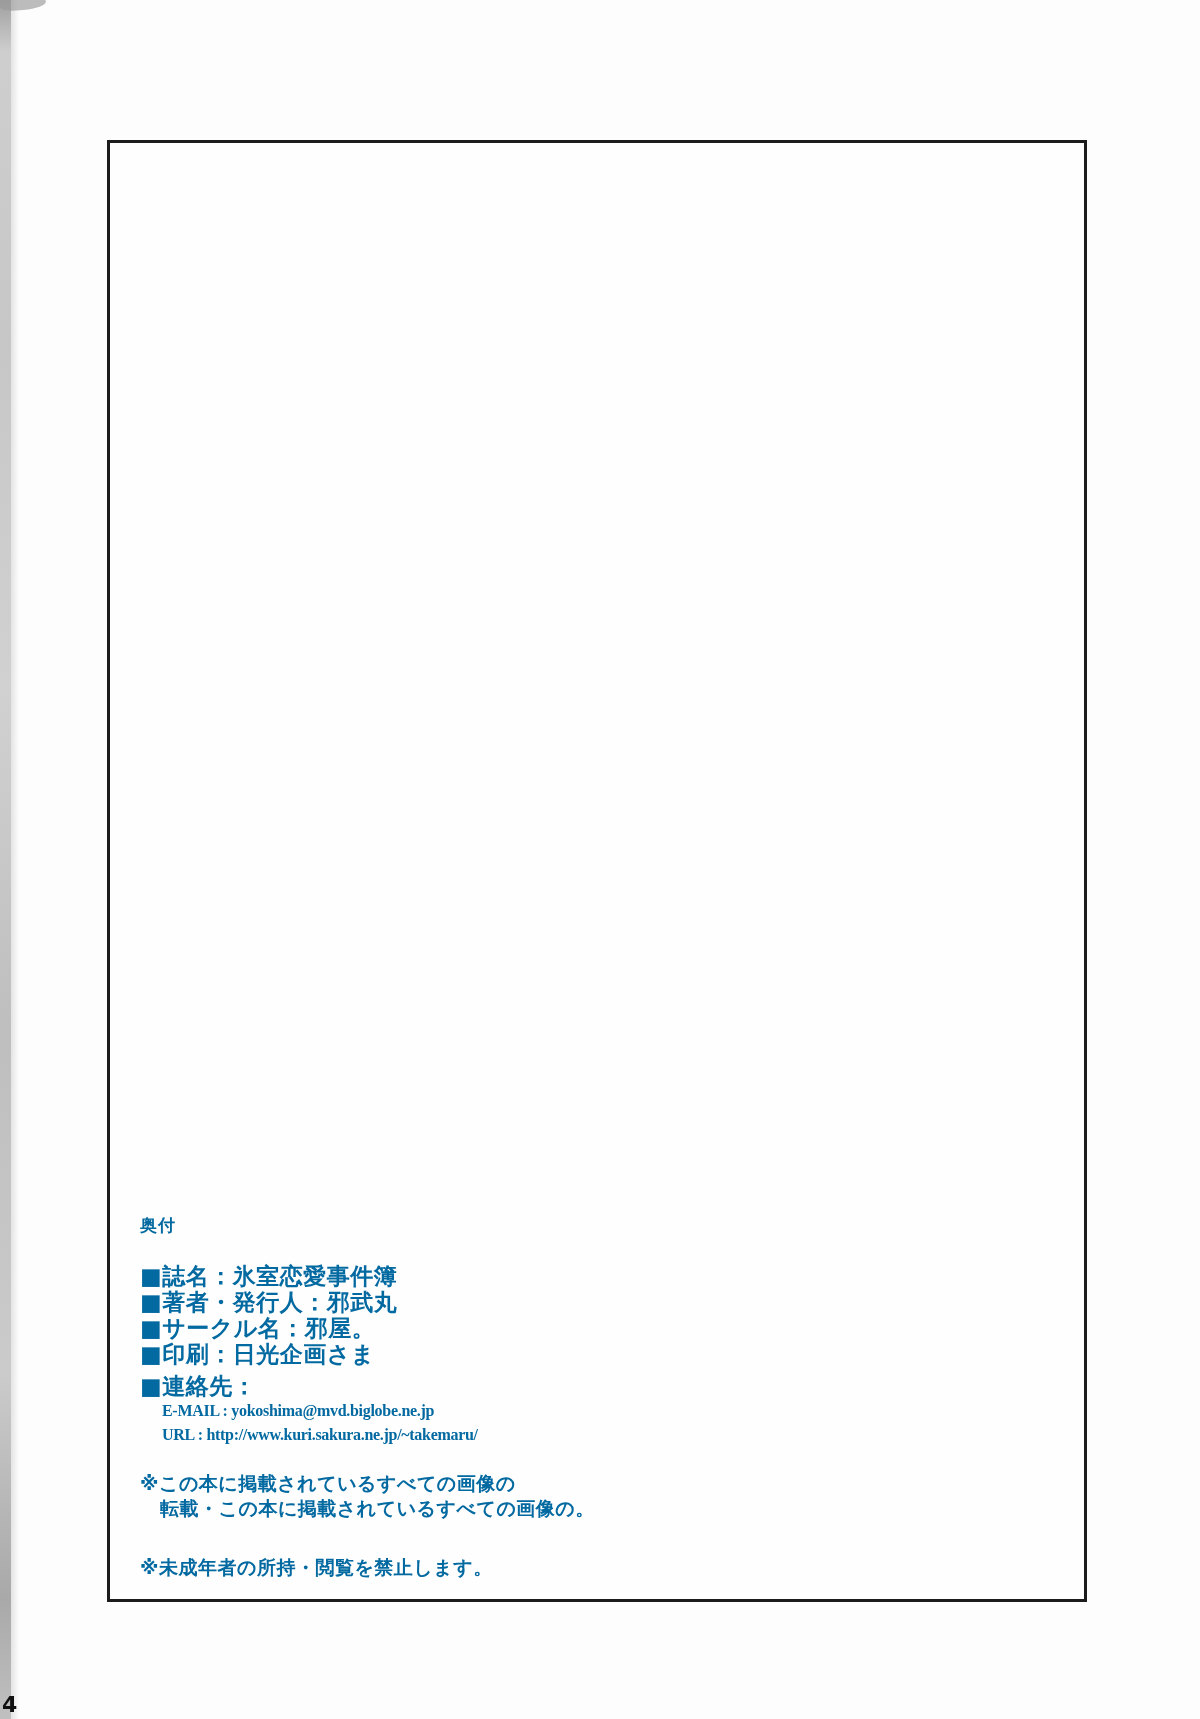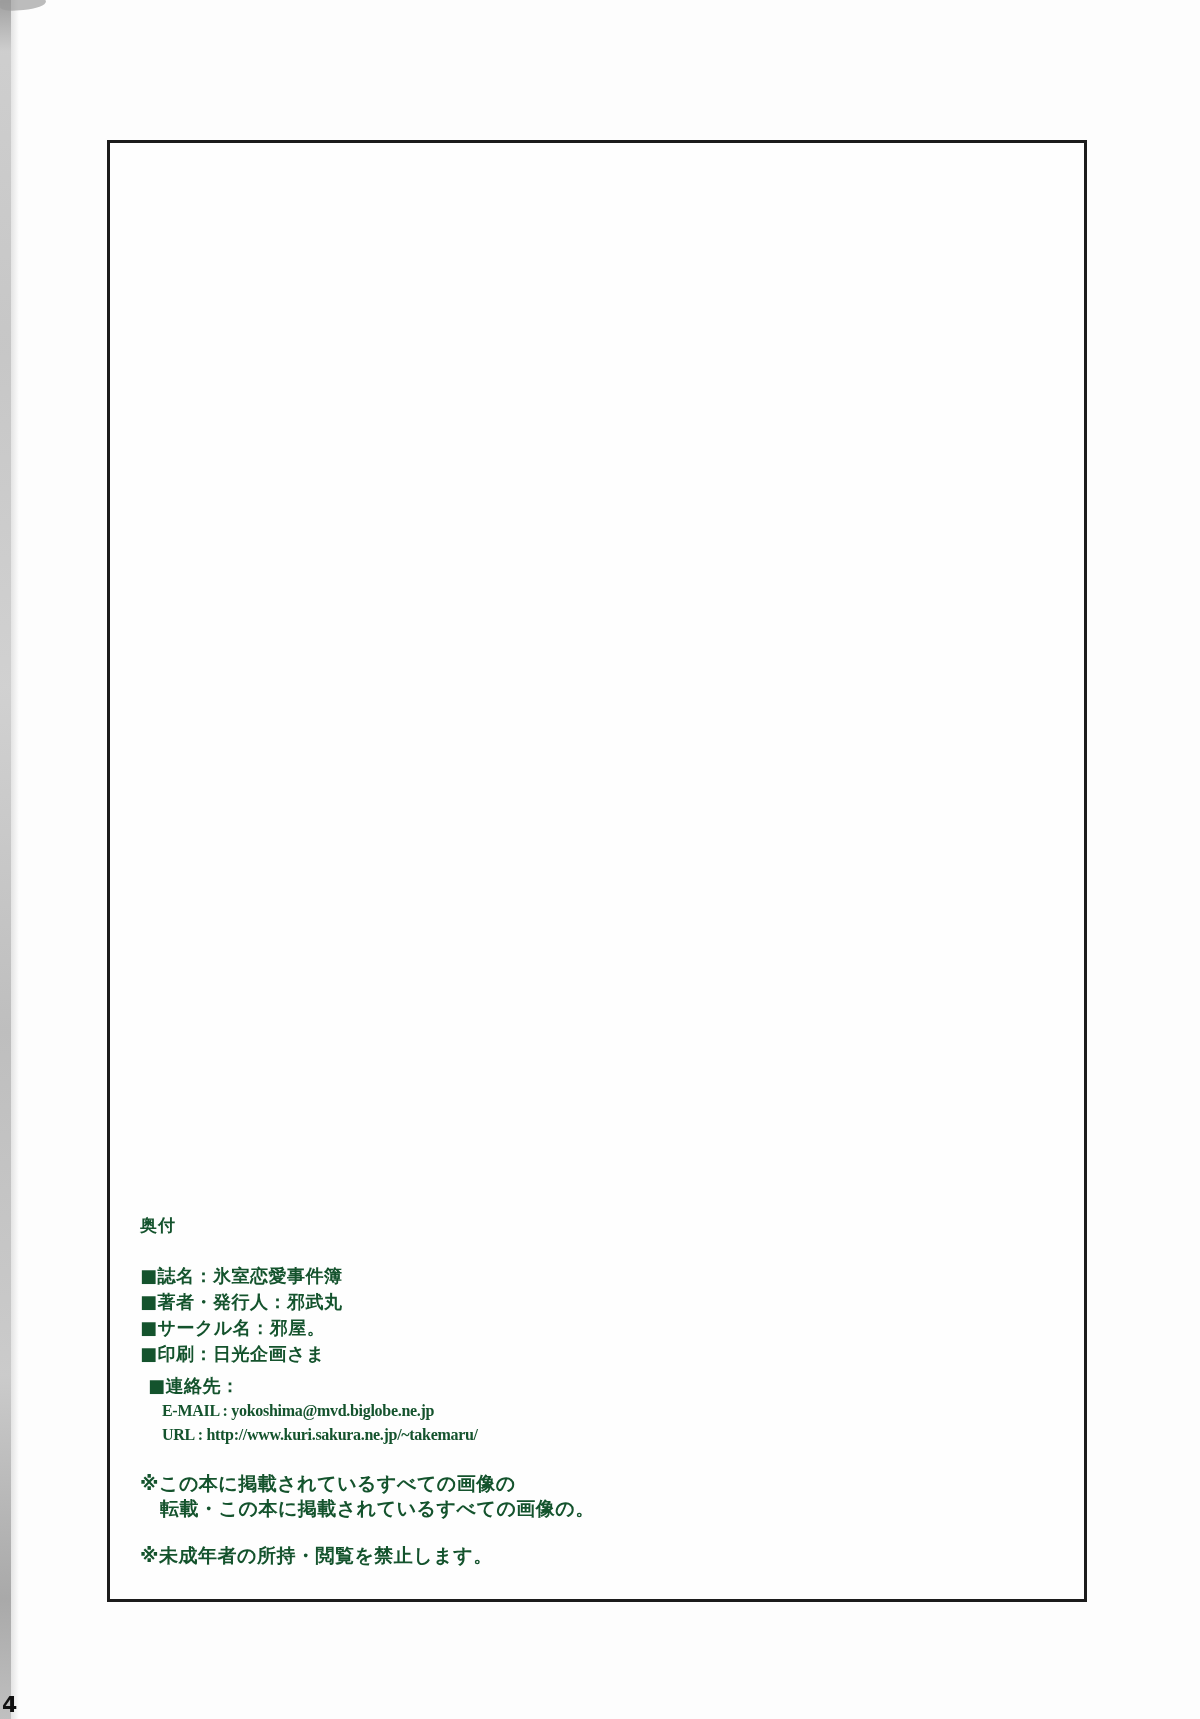--- a/index.html
+++ b/index.html
@@ -47,38 +47,37 @@
     width: 974px; height: 1456px;
     border: 3px solid #1c1c1c;
     background: #fefefe;
   }
 
   
   .colophon {
     position: absolute;
     left: 30px; top: 1071px;
     width: 700px;
-    color: #14532d;
+    color: #0369a1;
   }
   .colophon-heading {
     font-size: 17px;
     font-weight: bold;
     letter-spacing: 1px;
     margin-bottom: 26px;
   }
   .info-line {
-    font-size: 18px;
+    font-size: 23px;
     font-weight: bold;
     line-height: 26px;
     letter-spacing: 0.5px;
     white-space: nowrap;
   }
   .contact-heading {
     margin-top: 6px;
-    margin-left: 8px;
   }
   .mono-line {
     font-family: Liberation Serif, serif;
     font-size: 16px;
     font-weight: bold;
     line-height: 24px;
     padding-left: 22px;
     letter-spacing: -0.3px;
     white-space: nowrap;
   }
@@ -89,21 +88,21 @@
     font-size: 19px;
     font-weight: bold;
     line-height: 25px;
     letter-spacing: 0.5px;
     white-space: nowrap;
   }
   .notice-indent {
     padding-left: 20px;
   }
   .notice-minors {
-    margin-top: 22px;
+    margin-top: 34px;
   }
 
   
   .page-number {
     position: absolute;
     left: 2px; top: 1692px;
     font-size: 22px;
     font-weight: bold;
     color: #111;
   }

